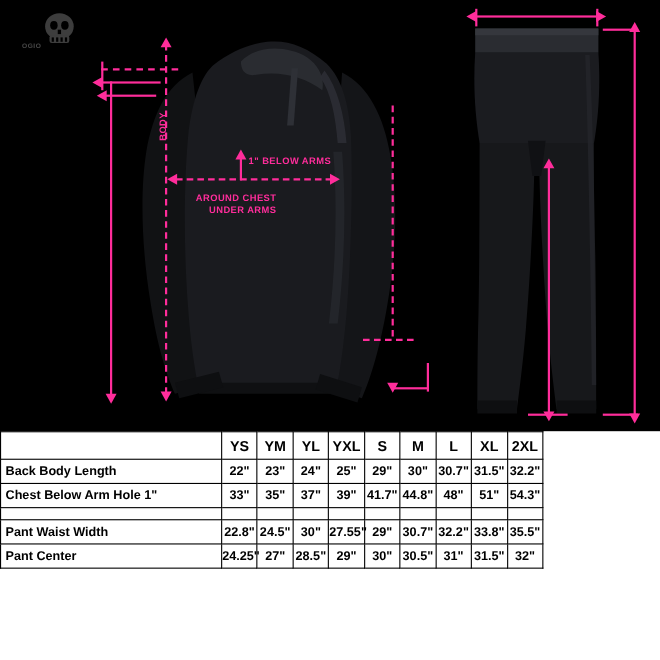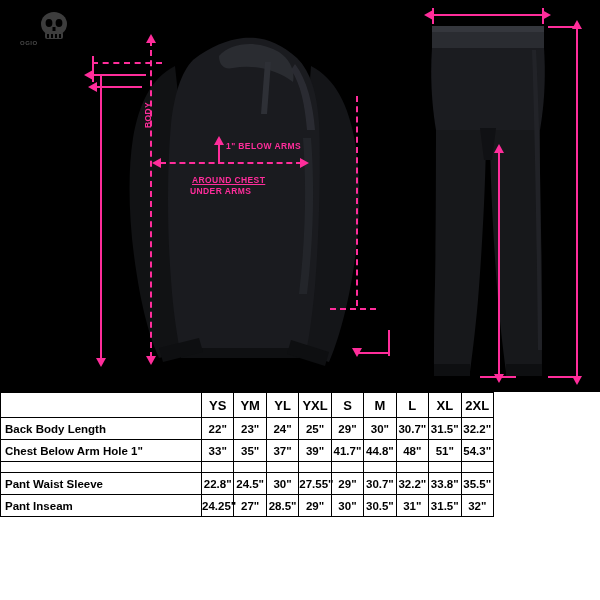--- a/index.html
+++ b/index.html
@@ -250,21 +250,21 @@
     <div class="mline h" style="left:96px; top:86px; width:46px;"></div>
     <div class="arr left" style="left:88px; top:82px;"></div>
 
     <div class="mline v" style="left:218px; top:142px; height:22px;"></div>
     <div class="arr up" style="left:214px; top:136px;"></div>
     <div class="mlabel" style="left:226px; top:142px;">1" BELOW ARMS</div>
 
     <div class="dash-h" style="left:160px; top:162px; width:142px;"></div>
     <div class="arr left" style="left:152px; top:158px;"></div>
     <div class="arr right" style="left:300px; top:158px;"></div>
-    <div class="mlabel center-label" style="left:192px; top:176px;text-decoration:underline;">AROUND CHEST</div>
+    <div class="mlabel center-label" style="left:178px; top:176px;">AROUND CHEST</div>
     <div class="mlabel center-label" style="left:190px; top:187px;">UNDER ARMS</div>
 
     <div class="dash-v" style="left:356px; top:96px; height:210px;"></div>
     <div class="mline h" style="left:356px; top:352px; width:34px;"></div>
     <div class="mline v" style="left:388px; top:330px; height:26px;"></div>
     <div class="arr down" style="left:352px; top:348px;"></div>
     <div class="dash-h" style="left:330px; top:308px; width:46px;"></div>
 
     <div class="mline v" style="left:100px; top:74px; height:290px;"></div>
     <div class="arr down" style="left:96px; top:358px;"></div>
@@ -335,33 +335,33 @@
           <td></td>
           <td></td>
           <td></td>
           <td></td>
           <td></td>
           <td></td>
           <td></td>
           <td></td>
         </tr>
         <tr>
-          <td class="label-col">Pant Waist Sleeve</td>
+          <td class="label-col">Pant Waist Width</td>
           <td>22.8"</td>
           <td>24.5"</td>
           <td>30"</td>
           <td>27.55"</td>
           <td>29"</td>
           <td>30.7"</td>
           <td>32.2"</td>
           <td>33.8"</td>
           <td>35.5"</td>
         </tr>
         <tr>
-          <td class="label-col">Pant Inseam</td>
+          <td class="label-col">Pant Center</td>
           <td>24.25"</td>
           <td>27"</td>
           <td>28.5"</td>
           <td>29"</td>
           <td>30"</td>
           <td>30.5"</td>
           <td>31"</td>
           <td>31.5"</td>
           <td>32"</td>
         </tr>

